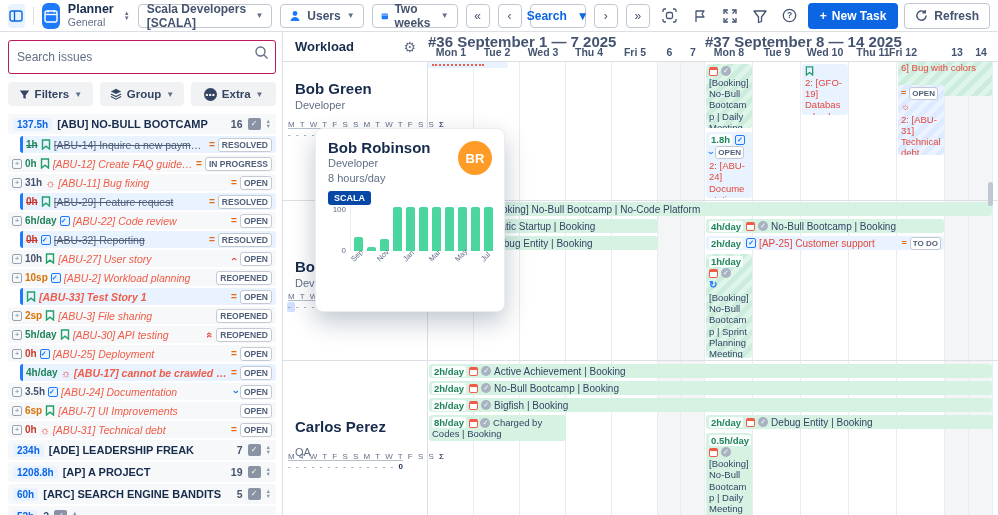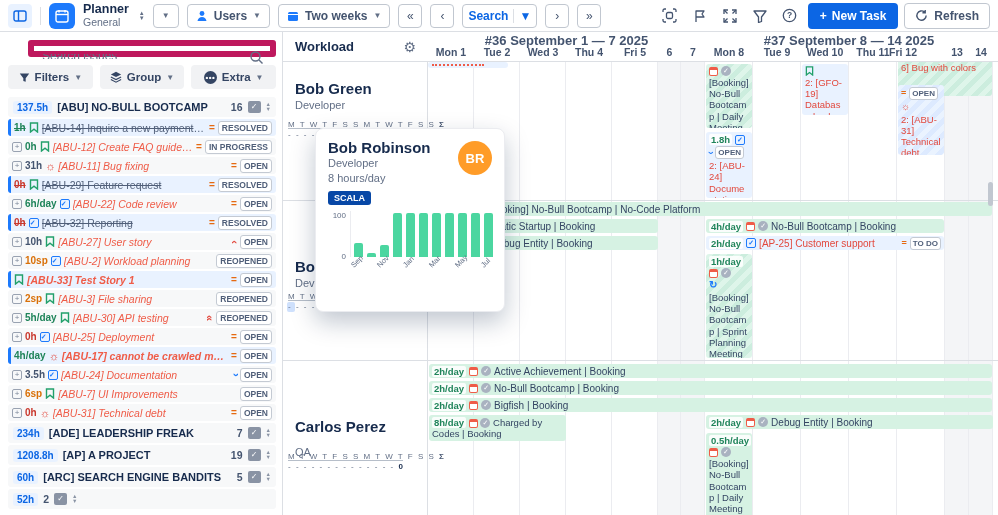--- a/index.html
+++ b/index.html
@@ -23,36 +23,36 @@
   .tb-right { display:flex; align-items:center; gap:6px; }
   .navbtn { height:24px; min-width:24px; border:1px solid #c1c7d0; border-radius:4px; background:#fff; display:flex; align-items:center; justify-content:center; font-size:12px; color:#44546f; padding:0 5px; cursor:pointer; }
   .todaybtn { color:#0c66e4; font-weight:600; gap:5px; }
   .todaybtn .sep { width:1px; height:14px; background:#dcdfe4; }
   .icbtn { width:24px; height:24px; display:flex; align-items:center; justify-content:center; cursor:pointer; color:#44546f; }
   .newtask { height:26px; background:#0c66e4; color:#fff; border-radius:4px; font-size:12px; font-weight:700; display:flex; align-items:center; gap:5px; padding:0 12px; cursor:pointer; }
   .refresh { height:26px; border:1px solid #c1c7d0; border-radius:4px; font-size:12px; font-weight:700; color:#44546f; display:flex; align-items:center; gap:6px; padding:0 10px; cursor:pointer; }
 
   
   .sidebar { position:absolute; left:0; top:32px; width:283px; height:483px; border-right:1px solid #dcdfe4; background:#fff; padding:8px 6px 0 8px; overflow:hidden; }
-  .search { position:relative; height:17px; border:6px solid #be185d; border-radius:3px; margin-bottom:8px;margin-left:20px; }
+  .search { position:relative; height:34px; border:1px solid #be185d; border-radius:3px; margin-bottom:8px; }
   .search input { width:100%; height:100%; border:0; outline:none; padding:0 26px 0 8px; font-size:12px; color:#172b4d; font-family:inherit; background:transparent; }
   .search input::placeholder { color:#626f86; }
   .search .mag { position:absolute; right:6px; top:4px; }
   .fbtns { display:flex; gap:7px; margin-bottom:8px; }
   .fbtn { flex:1; height:24px; background:#f1f2f4; border-radius:4px; display:flex; align-items:center; justify-content:center; gap:5px; font-size:11.5px; font-weight:600; color:#344563; cursor:pointer; }
   .fbtn .car { font-size:8px; color:#626f86; }
   .extra-ic { width:13px; height:13px; border-radius:50%; background:#344563; color:#fff; font-size:8px; line-height:13px; text-align:center; letter-spacing:.5px; }
   .grouph { height:20px; background:#f7f8f9; border-radius:3px; display:flex; align-items:center; gap:5px; padding:0 5px; margin-bottom:2px; cursor:pointer; }
   .gsum { background:#e9f2ff; color:#0c66e4; font-size:10px; font-weight:700; border-radius:3px; padding:1px 4px; }
   .gname { flex:1; font-size:11px; font-weight:700; color:#172b4d; white-space:nowrap; overflow:hidden; }
   .gcount { font-size:10.5px; font-weight:700; color:#44546f; }
   .calchk { width:13px; height:12px; background:#8993a4; border-radius:2px; color:#fff; font-size:8px; line-height:12px; text-align:center; }
   .sorter { display:flex; flex-direction:column; color:#8993a4; font-size:5.5px; line-height:5px; }
   .irow { height:17px; background:#f7f8f9; border-radius:3px; display:flex; align-items:center; gap:3px; padding:0 4px; margin-bottom:2px; font-size:10.5px; cursor:pointer; }
-  .irow.selr { background:#e9f2ff; border-left:3px solid #1d7afc; padding-left:3px; }
+  .irow.selr { background:#e9f2ff; border-left:3px solid #1d7afc; padding-left:3px;margin-left:12px; }
   .exp { width:10px; height:10px; border:1px solid #99a2b1; border-radius:2px; color:#7a8699; font-size:8px; line-height:8px; text-align:center; flex:0 0 auto; }
   .hrs { font-size:10px; font-weight:700; white-space:nowrap; }
   .hg{color:#1f845a}.hr{color:#c9372c}.ho{color:#d97008}.hn{color:#44546f}
   .hst{text-decoration:line-through}
   .tico { flex:0 0 auto; display:flex; align-items:center; }
   .task-ic { width:10px; height:10px; border:1.3px solid #1d7afc; border-radius:2px; background:#e9f2ff; color:#1d7afc; font-size:7px; line-height:8px; text-align:center; font-weight:700; }
   .bug-ic { color:#e2483d; font-size:11px; line-height:10px; }
   .isum { flex:1; white-space:nowrap; overflow:hidden; text-overflow:ellipsis; color:#ef5c48; font-style:italic; }
   .isum.res { color:#505f79; font-style:normal; text-decoration:line-through; }
   .isum.bld { font-weight:700; }
@@ -61,21 +61,21 @@
   .pri.rot { display:inline-block; transform:rotate(90deg); color:#e2483d; font-size:11px; }
   .pri.rotl { display:inline-block; transform:rotate(-90deg); color:#1d7afc; font-size:11px; }
   .badge { border:1px solid #c4cad3; background:#fff; border-radius:3px; font-size:8.5px; font-weight:700; color:#505f79; padding:0 3px; line-height:12px; white-space:nowrap; flex:0 0 auto; }
 
   
   .main { position:absolute; left:283px; top:32px; width:715px; height:483px; background:#fff; }
   .panel-head { position:absolute; left:0; top:0; width:145px; height:30px; display:flex; align-items:center; justify-content:space-between; padding:0 12px; border-bottom:1px solid #dcdfe4; }
   .panel-head .ttl { font-size:13px; font-weight:600; color:#172b4d; }
   .gear { color:#626f86; font-size:14px; cursor:pointer; }
   .time-head { position:absolute; left:145px; top:0; width:570px; height:30px; border-bottom:1px solid #dcdfe4; }
-  .wklbl { position:absolute; top:1px; font-size:13px; font-weight:600; color:#44546f; text-align:center; }
+  .wklbl { position:absolute; top:1px; font-size:15px; font-weight:600; color:#44546f; text-align:left; }
   .dayl { position:absolute; top:14px; font-size:10.5px; font-weight:700; color:#44546f; text-align:center; }
   .grid { position:absolute; left:145px; top:30px; width:570px; height:453px; overflow:hidden; }
   .col { position:absolute; top:0; height:453px; border-right:1px solid #ebecf0; }
   .wkend { background:#f4f5f7; }
   .usercol { position:absolute; left:0; top:30px; width:145px; height:453px; border-right:1px solid #dcdfe4; }
   .bandline { position:absolute; left:0; width:715px; height:1px; background:#dcdfe4; }
   .uname { position:absolute; left:12px; font-size:15px; font-weight:600; color:#172b4d; white-space:nowrap; }
   .urole { position:absolute; left:12px; font-size:11px; color:#626f86; }
   .ucal { position:absolute; left:5px; font-size:8px; color:#626f86; white-space:nowrap; letter-spacing:1.5px; }
   .ucal .sig { font-weight:700; color:#44546f; letter-spacing:0; }
@@ -107,21 +107,21 @@
   .clipstrip i { display:block; margin:2px 4px 0 4px; border-top:2px dotted #ef5c48; width:52px; }
   .scrollthumb { position:absolute; left:988px; top:182px; width:5px; height:24px; background:#c1c7d0; border-radius:3px; z-index:20; }
 
   
   .popup { position:absolute; left:315px; top:128px; width:190px; height:184px; background:#fff; border:1px solid #ebecf0;
            border-radius:8px; box-shadow:0 10px 24px rgba(9,30,66,.25); z-index:40; padding:10px 12px 0 12px; }
   .pp-name { font-size:15px; font-weight:700; color:#172b4d; }
   .pp-role,.pp-cap { font-size:11px; color:#626f86; line-height:1.35; }
   .avatar { position:absolute; right:12px; top:12px; width:34px; height:34px; border-radius:50%; background:#ff9c28; color:#fff; font-size:13px; font-weight:700; display:flex; align-items:center; justify-content:center; }
   .teamtag { display:inline-block; margin-top:5px; background:#0747a6; color:#fff; font-size:9px; font-weight:700; border-radius:3px; padding:2px 6px; }
-  .chart { position:relative; margin-top:6px; height:64px; }
+  .chart { position:relative; height:64px; }
   .yax { position:absolute; left:0; width:18px; text-align:right; font-size:8px; color:#626f86; }
   .bars { position:absolute; left:22px; bottom:18px; width:144px; height:46px; display:flex; align-items:flex-end; gap:4px; border-left:1px solid #ebecf0; padding-left:3px; }
   .bar { width:9px; background:#4bd6a0; border-radius:2px 2px 0 0; }
   .xlabs { position:absolute; left:22px; bottom:0px; width:144px; display:flex; gap:4px; padding-left:3px; }
   .xl { width:9px; flex:0 0 auto; position:relative; height:14px; }
   .xl span { position:absolute; left:-4px; top:2px; font-size:7.5px; color:#626f86; transform:rotate(-45deg); transform-origin:left top; white-space:nowrap; }
   .pp-foot { position:absolute; left:0; right:0; bottom:0; height:34px; border-top:1px solid #ebecf0; display:flex; align-items:center; justify-content:space-between; padding:0 12px; }
   .pp-link { color:#0c66e4; font-size:11.5px; font-weight:700; cursor:pointer; display:flex; align-items:center; gap:5px; }
 </style>
 </head>
@@ -148,20 +148,21 @@
       </div>
       <div class="app-tt">
         <div class="t1">Planner</div>
         <div class="t2">General</div>
       </div>
       <div class="updown">
           <span>▲</span>
           <span>▼</span>
         </div>
       <div class="sel">
+        <span>Scala Developers [SCALA]</span>
         <span class="car">▼</span>
       </div>
       <div class="sel">
         <svg width="12" height="12" viewBox="0 0 12 12">
             <circle cx="6" cy="3.5" r="2.4" fill="#1d7afc"></circle>
             <path d="M1.5 11c.5-2.7 2.3-4 4.5-4s4 1.3 4.5 4z" fill="#1d7afc"></path>
           </svg>
         <span>Users</span>
         <span class="car">▼</span>
       </div>

